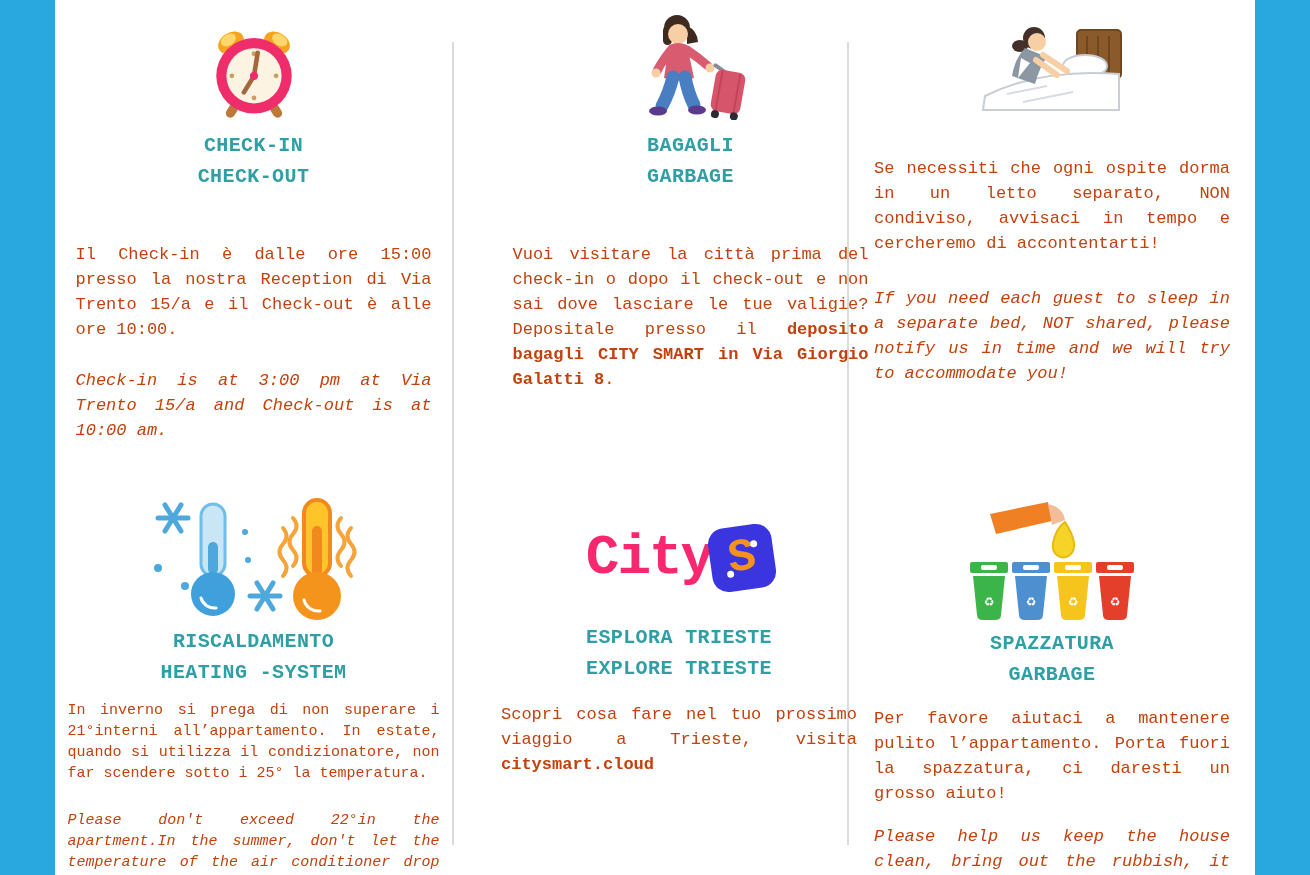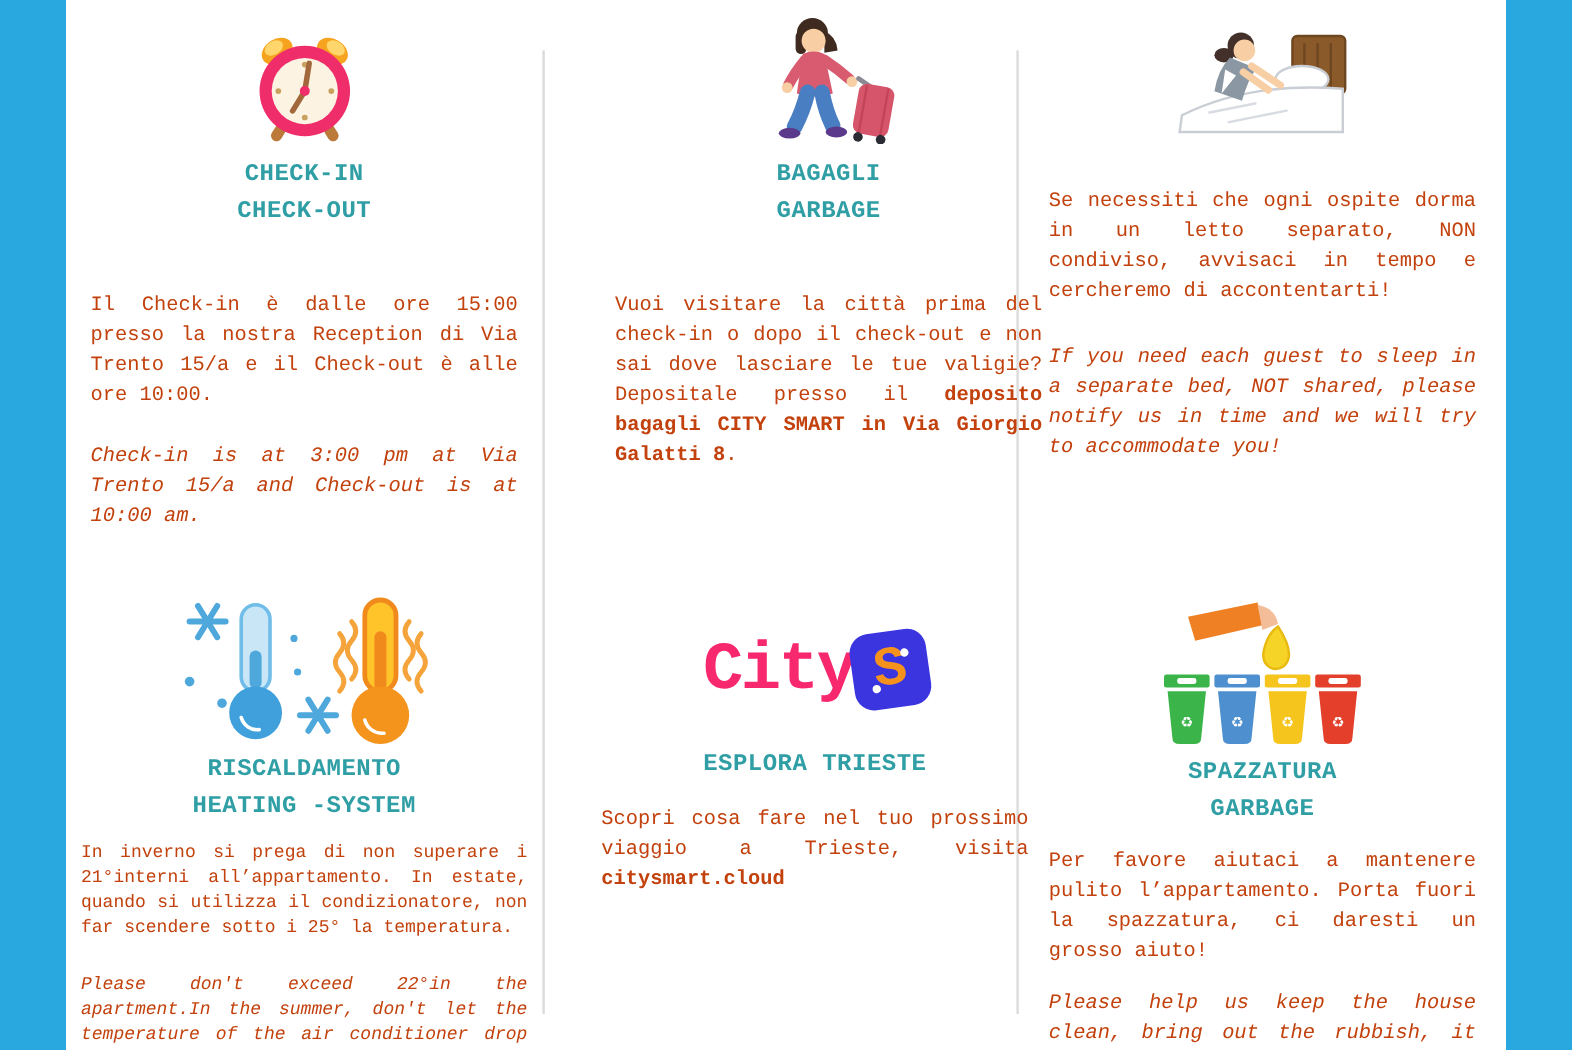--- a/index.html
+++ b/index.html
@@ -221,20 +221,21 @@
   <div class="logo-wrap">
     <div class="logo">
       <span class="logo-city">City</span>
       <span class="logo-sbox">
         <span class="logo-s">S</span>
       </span>
     </div>
   </div>
   <h2 class="title">
     <span class="tline">ESPLORA TRIESTE</span>
+    <span class="tline">EXPLORE TRIESTE</span>
   </h2>
   <p class="body p1"><span>Scopri cosa fare nel tuo prossimo viaggio a Trieste, visita </span><span class="b">citysmart.cloud</span></p>
 </section>
 
 <section class="cell" id="cell-garbage">
   <div class="icon-wrap">
     <svg width="168" height="128" viewBox="0 0 168 128">
       <polygon points="22,18 80,6 84,25 28,38" fill="#F08024"></polygon>
       <path d="M80 8 q15 3 17 16 l-13 5 z" fill="#F3BD9A"></path>
       <path d="M97 26 C106 40 110 52 102 59 C94 65 83 59 85 47 C87 37 91 30 97 26 Z" fill="#F5D327" stroke="#E8B90F" stroke-width="2"></path>

